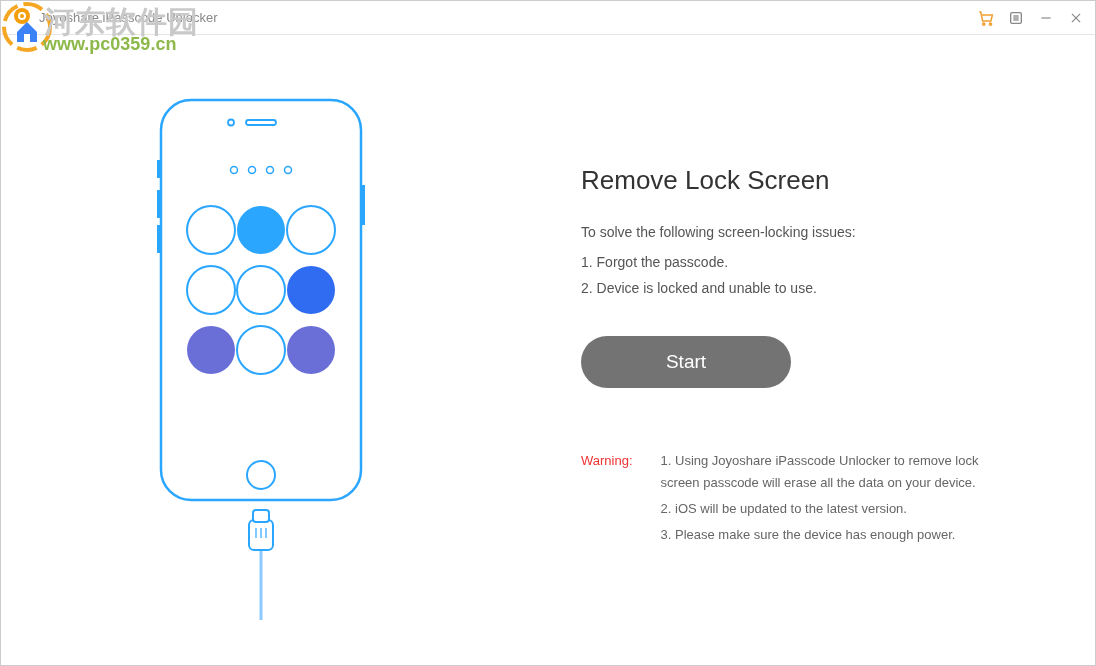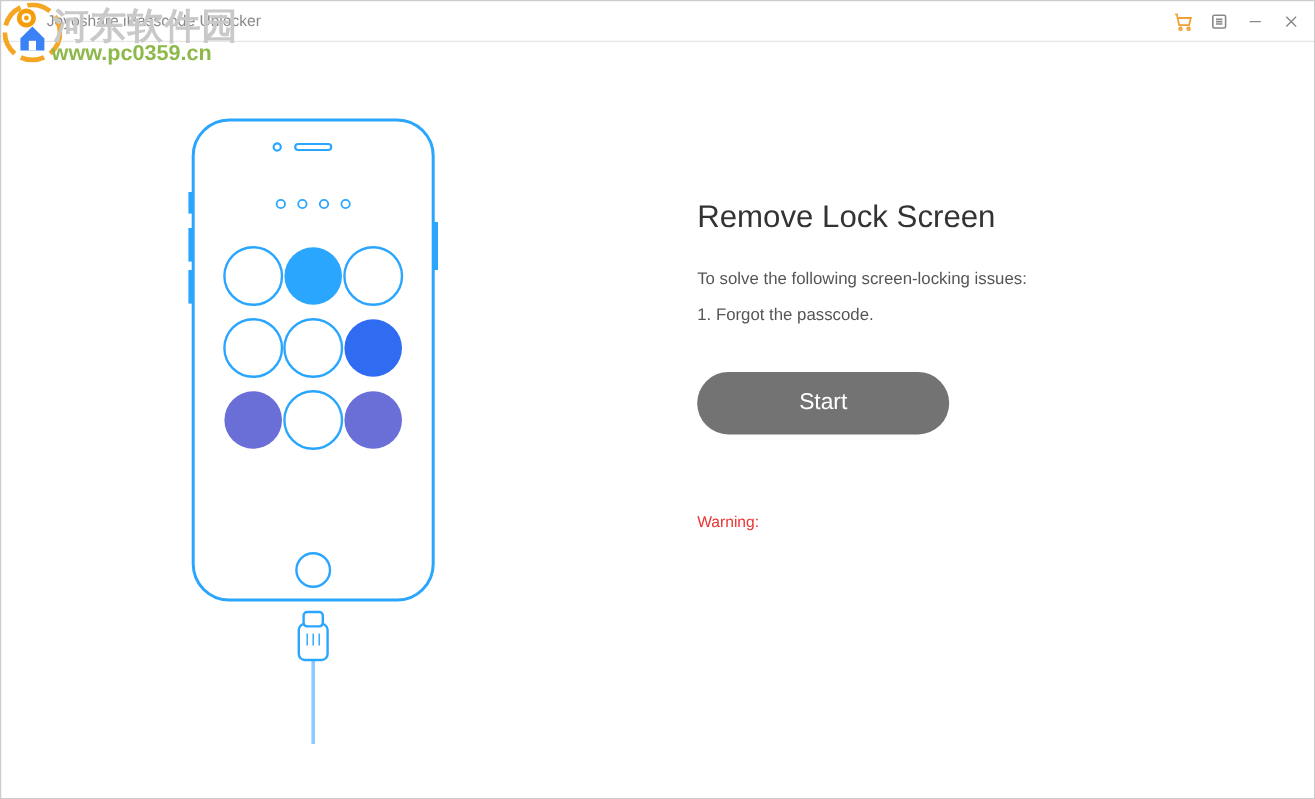--- a/index.html
+++ b/index.html
@@ -146,25 +146,31 @@
           <line x1="145" y1="438" x2="145" y2="448" stroke="#2aa6ff" stroke-width="1.2"></line>
         </svg>
       </div>
     </div>
 
     <div class="right-panel">
       <h1 class="heading">Remove Lock Screen</h1>
       <p class="subheading">To solve the following screen-locking issues:</p>
       <ul class="issue-list">
         <li>1. Forgot the passcode.</li>
+        <li>2. Device is locked and unable to use.</li>
       </ul>
       <button class="start-btn">Start</button>
 
       <div class="warning-block">
         <div class="warning-label">Warning:</div>
+        <ul class="warning-list">
+          <li>1. Using Joyoshare iPasscode Unlocker to remove lock screen passcode will erase all the data on your device.</li>
+          <li>2. iOS will be updated to the latest version.</li>
+          <li>3. Please make sure the device has enough power.</li>
+        </ul>
       </div>
     </div>
   </div>
 </div>
 
 <div class="watermark-overlay">
   <svg class="wm-logo" viewBox="0 0 50 50">
     <circle cx="25" cy="25" r="23" fill="none" stroke="#f5a623" stroke-width="4" stroke-dasharray="20 6"></circle>
     <path d="M15 30 L25 20 L35 30 L35 40 L15 40 Z" fill="#3b82f6"></path>
     <rect x="22" y="32" width="6" height="8" fill="#fff"></rect>

